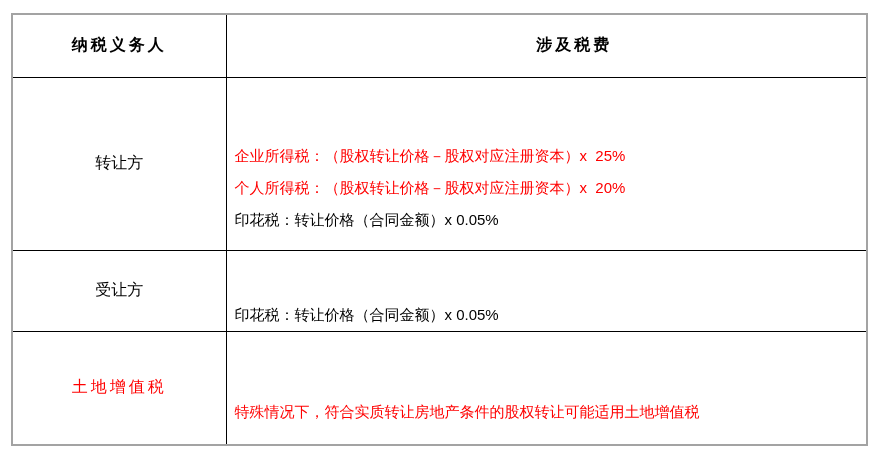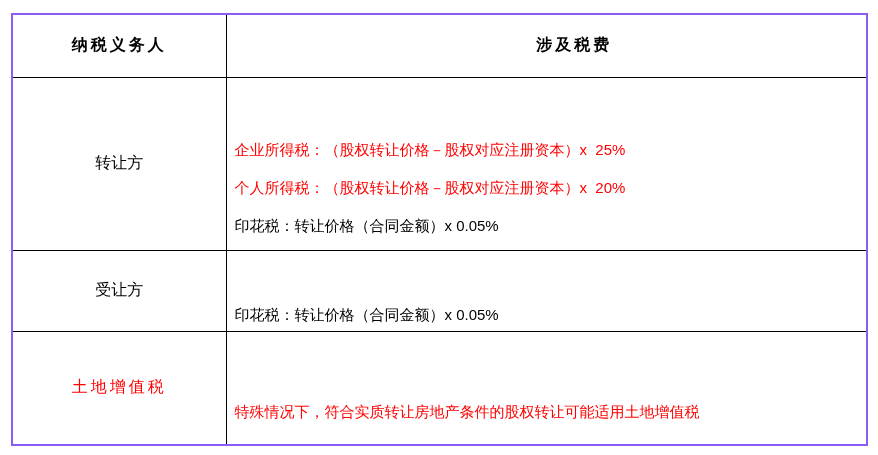--- a/index.html
+++ b/index.html
@@ -13,21 +13,21 @@
   }
   .doc-table {
     position: absolute;
     left: 11px;
     top: 13px;
     width: 855px;
     height: 431px;
     border-collapse: collapse;
     table-layout: fixed;
     background: #ffffff;
-    border: 2px solid #8b5cf6;
+    border: 2px solid #a3a3a3;
   }
   .doc-table col.c1 { width: 214px; }
   .doc-table col.c2 { width: 641px; }
   .doc-table th, .doc-table td {
     border: 1px solid #000000;
     vertical-align: middle;
     background: #ffffff;
   }
   
   tr.head-row { height: 63px; }
@@ -47,21 +47,21 @@
     font-size: 16px;
     font-weight: normal;
   }
   td.label-cell.wide { letter-spacing: 3px; }
   td.label-cell.red  { color: #ff0000; }
   td.content-cell { padding: 0 10px 0 8px; }
   .content-stack {
     display: flex;
     flex-direction: column;
     justify-content: flex-end;
-    gap: 18px;
+    gap: 12px;
     margin-top: 48px;
   }
   .tax-line {
     font-size: 15px;
     line-height: 20px;
     white-space: pre-wrap;
     color: #000000;
   }
   .tax-line.red { color: #ff0000; }
 </style>

